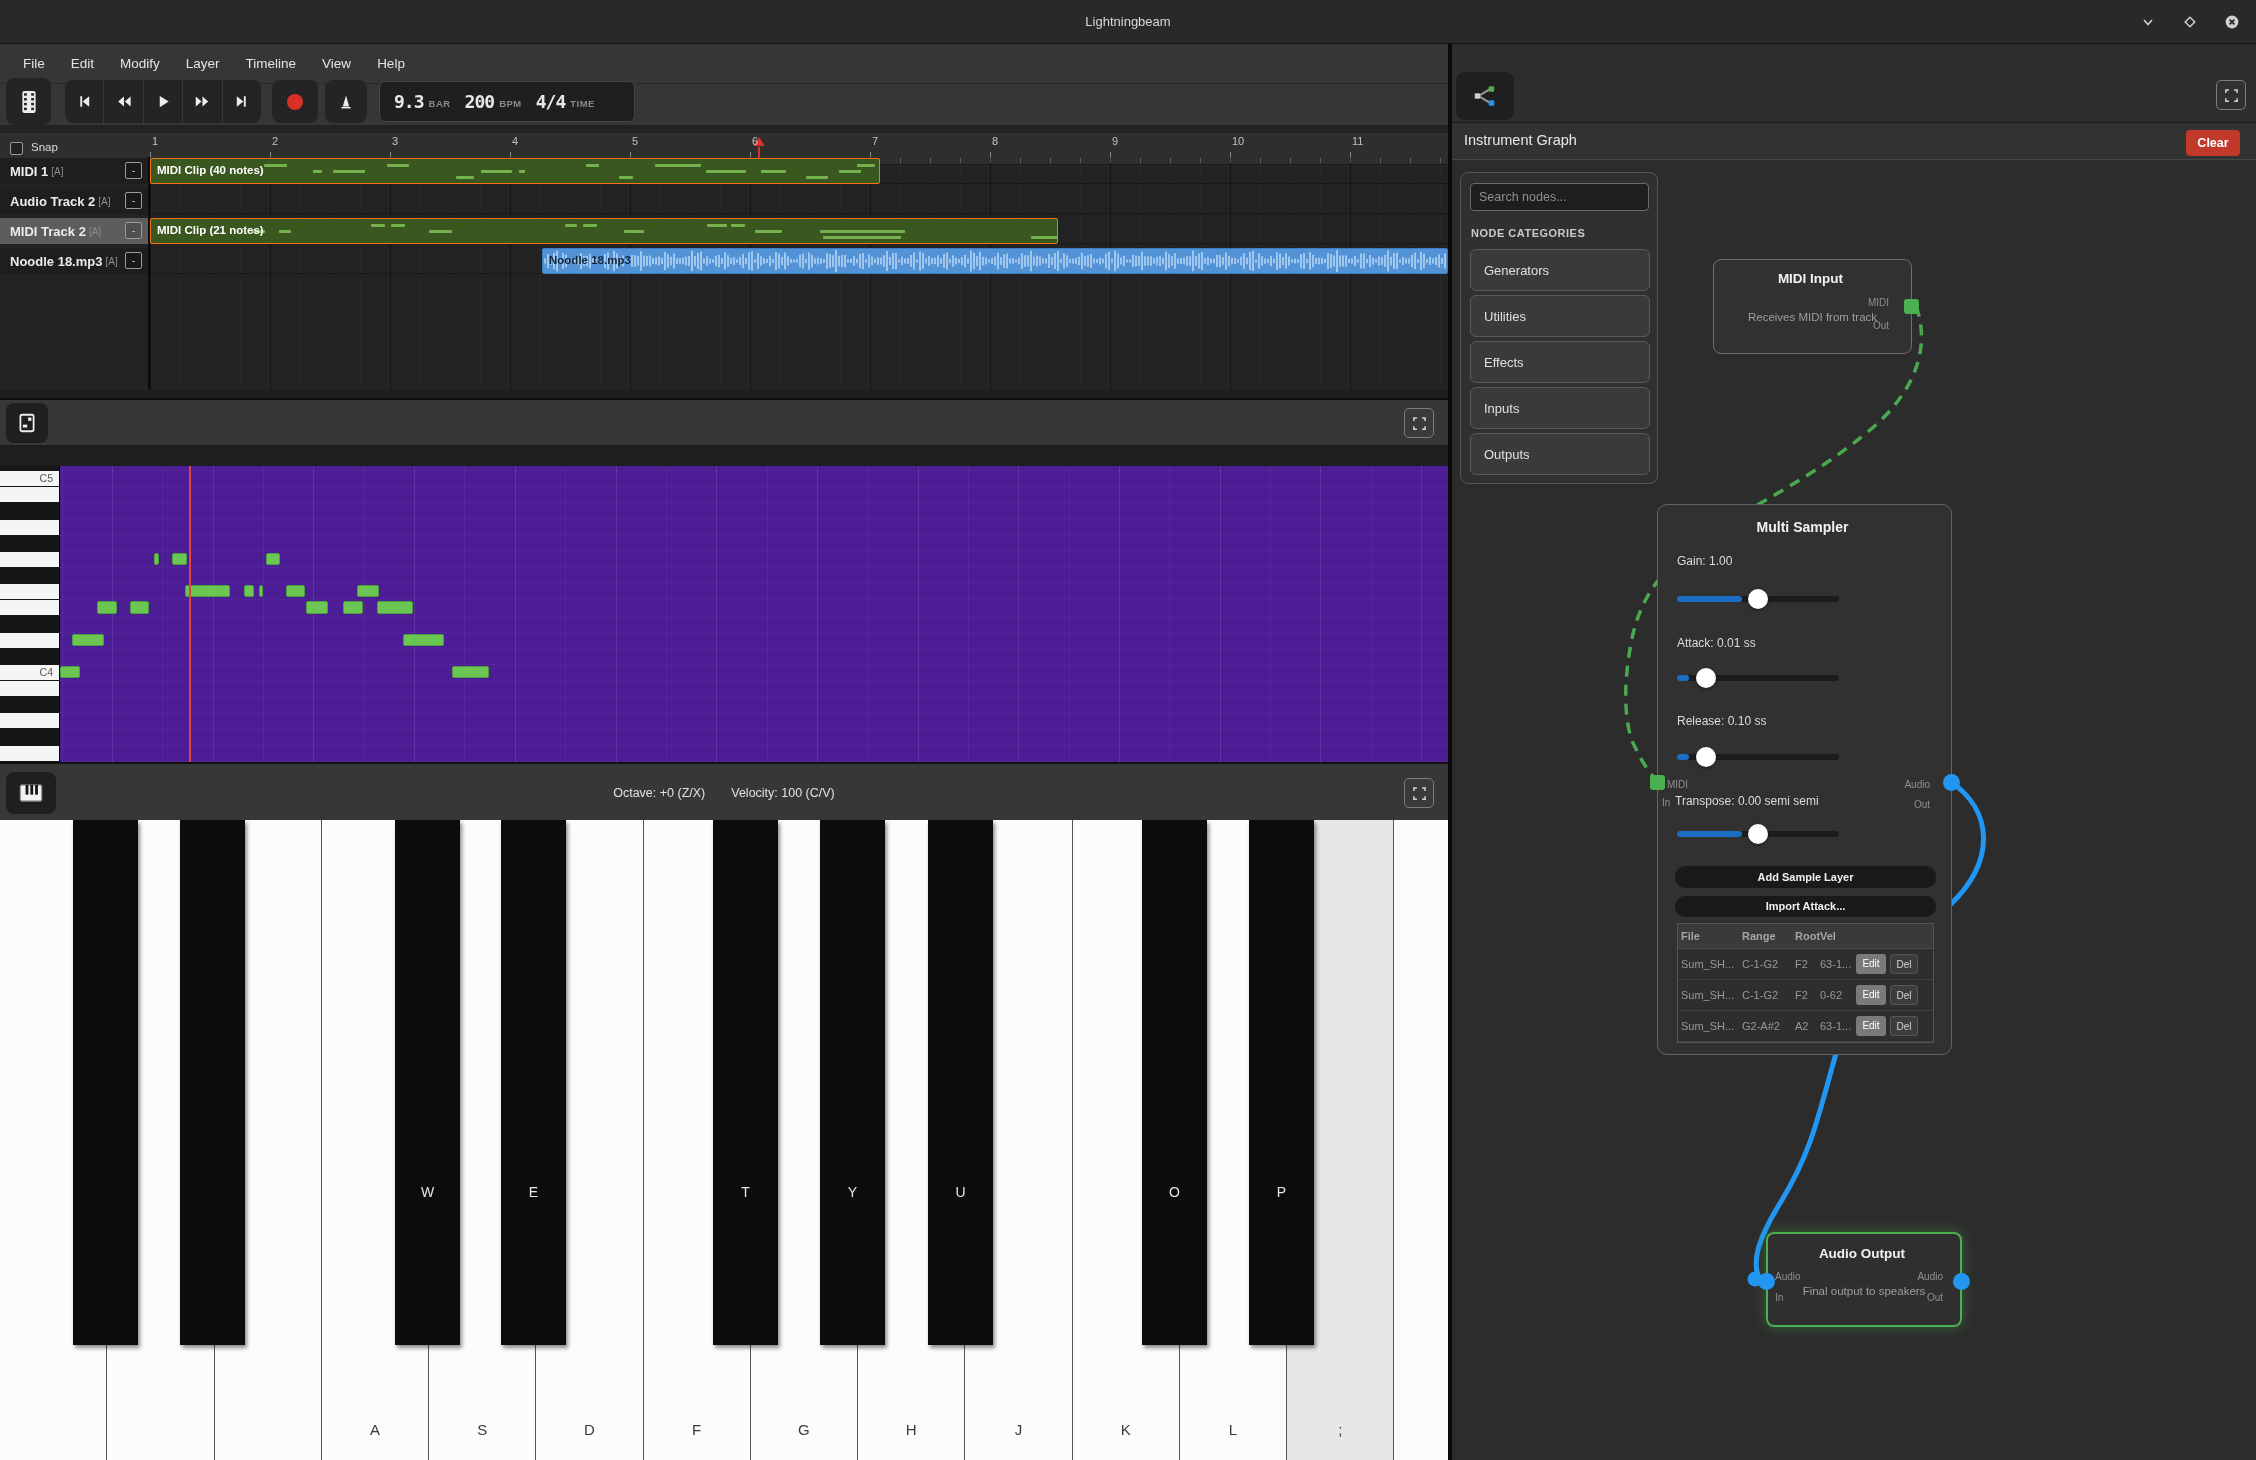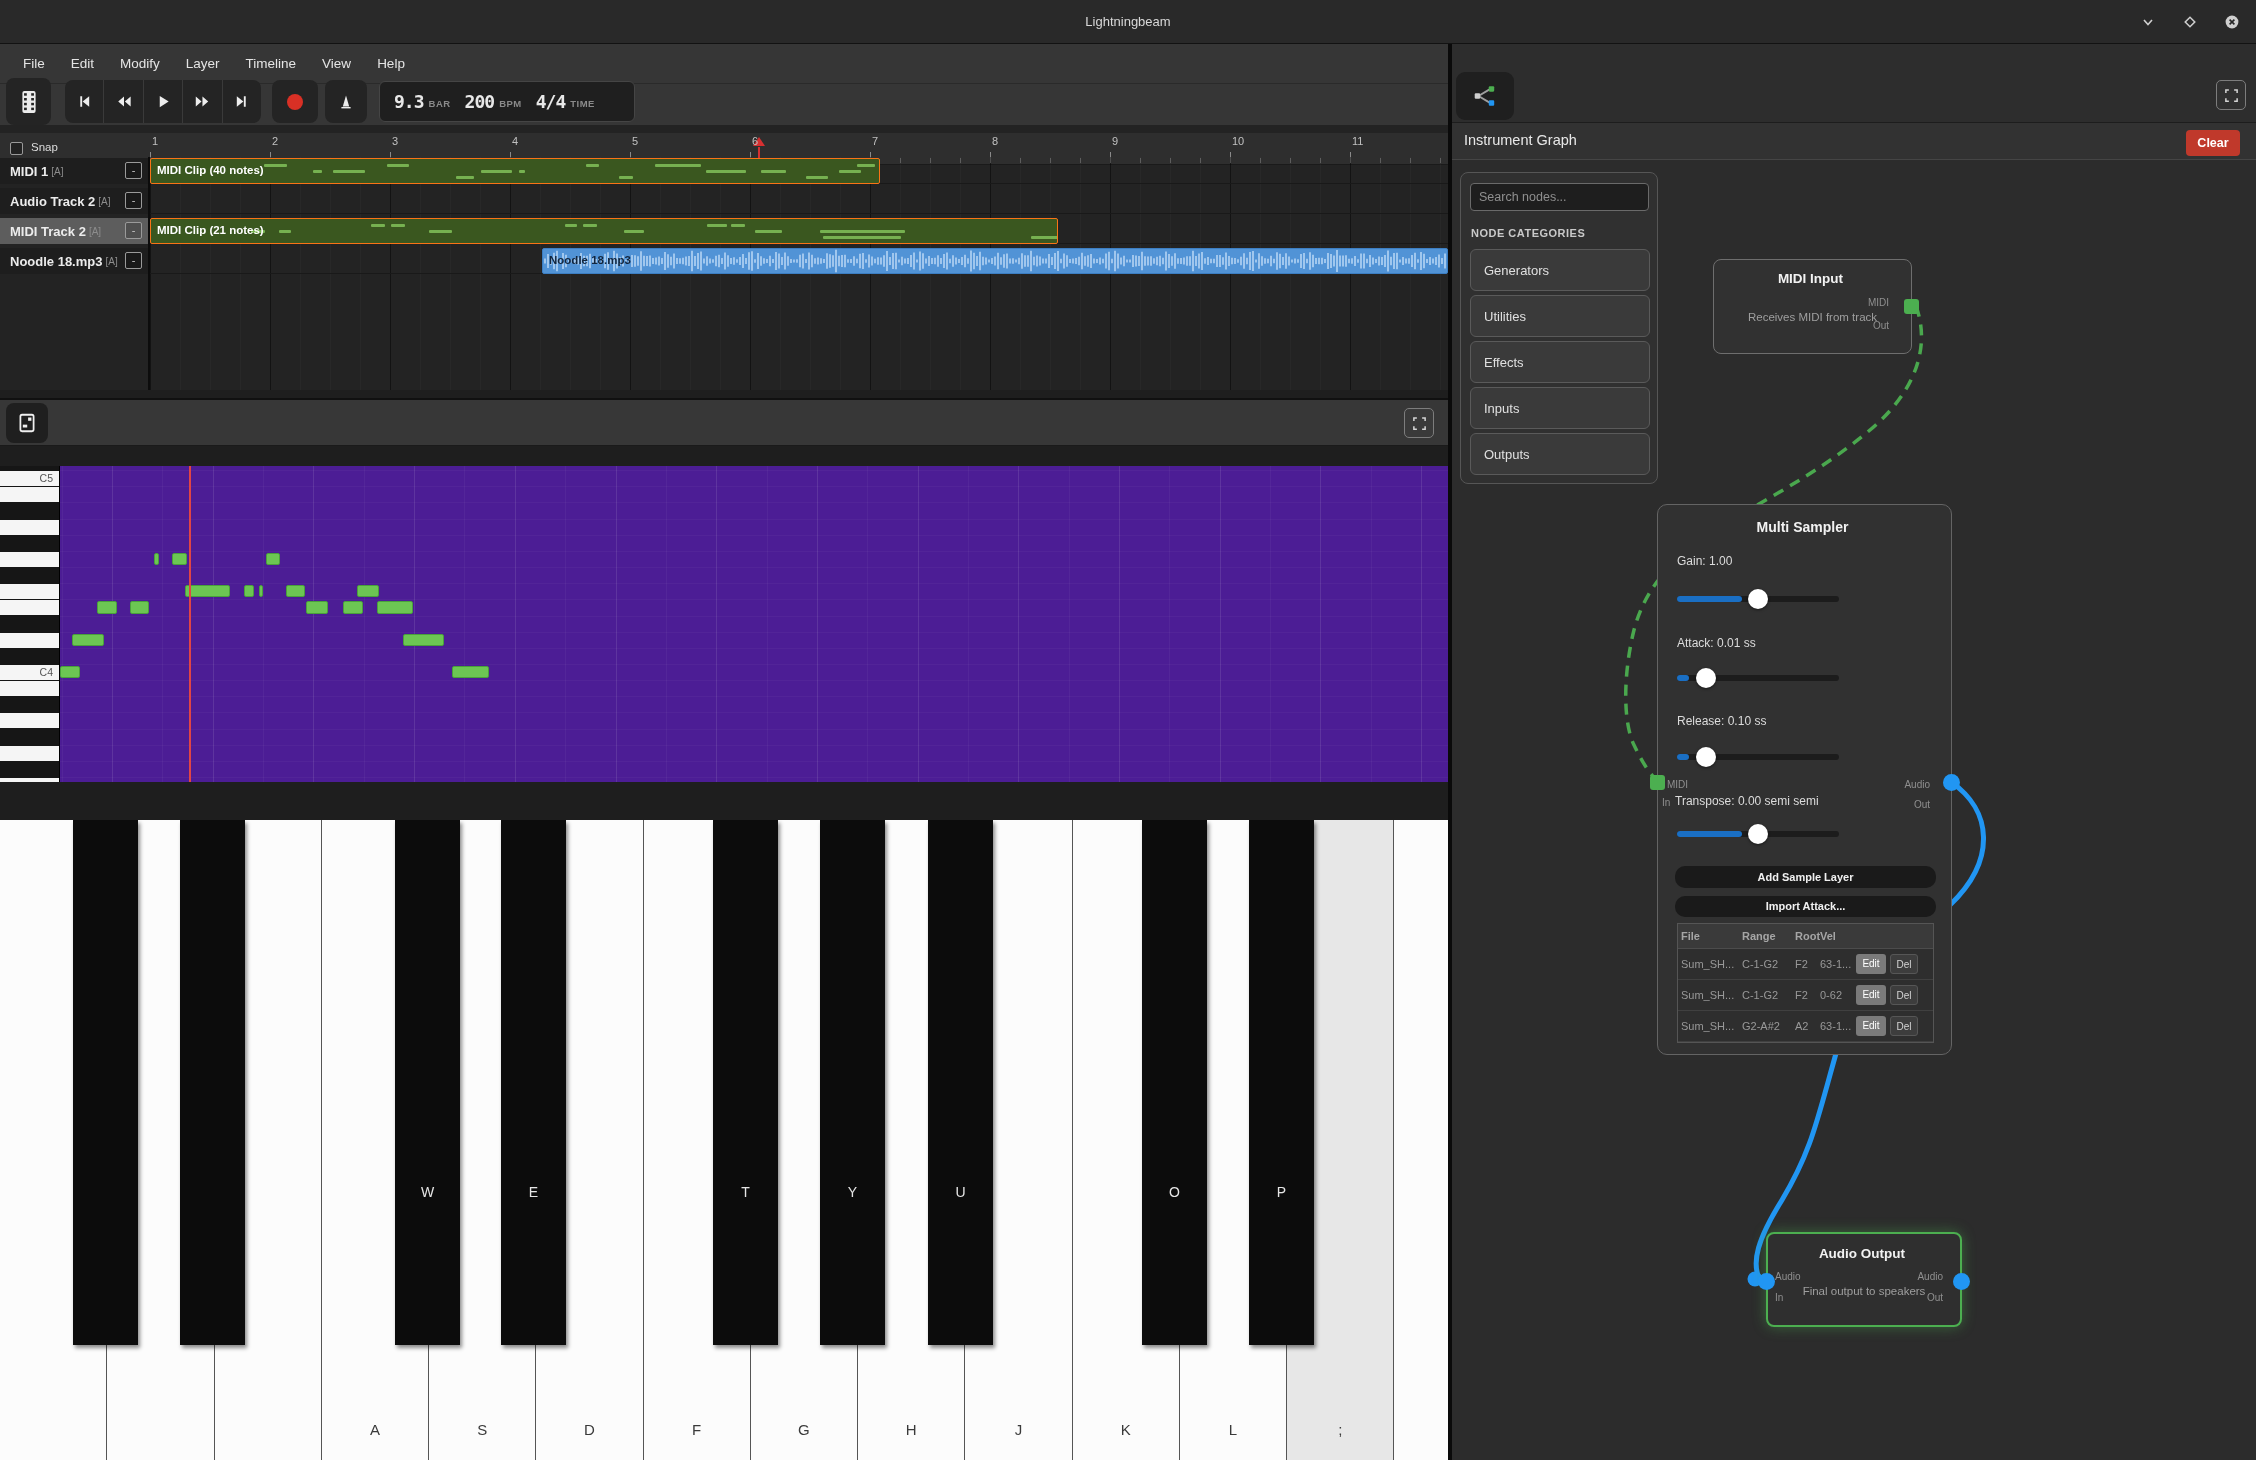--- a/index.html
+++ b/index.html
@@ -480,20 +480,39 @@
       <div class="note" style="left: 306px; width: 22px; top: 135.35px;"></div>
       <div class="note" style="left: 343px; width: 20px; top: 135.35px;"></div>
       <div class="note" style="left: 377px; width: 36px; top: 135.35px;"></div>
       <div class="note" style="left: 72px; width: 32px; top: 167.65px;"></div>
       <div class="note" style="left: 403px; width: 41px; top: 167.65px;"></div>
       <div class="note" style="left: 60px; width: 20px; top: 199.95px;"></div>
       <div class="note" style="left: 452px; width: 37px; top: 199.95px;"></div>
       <div class="abs" id="prplayhead" style="left: 189px;"></div>
     </div>
 
+  <div class="abs" id="kbheader">
+    <div class="abs hdrbtn" style="left:6px;top:8px;width:50px;height:42px;">
+      <svg viewBox="0 0 24 18" width="26" height="20">
+          <rect x="2" y="1.5" width="20" height="15" rx="1.5" fill="#f2f2f2" stroke="#777" stroke-width="1"></rect>
+          <rect x="7" y="1.5" width="2.6" height="9" fill="#141414"></rect>
+          <rect x="11.4" y="1.5" width="2.6" height="9" fill="#141414"></rect>
+          <rect x="15.8" y="1.5" width="2.6" height="9" fill="#141414"></rect>
+        </svg>
+    </div>
+    <div class="abs" id="octtext">
+      <span>Octave: +0 (Z/X)</span>
+      <span>Velocity: 100 (C/V)</span>
+    </div>
+    <div class="abs expandbtn" style="left:1404px;top:14px;">
+      <svg viewBox="0 0 20 20" width="15" height="15">
+          <path d="M2.5 6.5 V2.5 H6.5 M13.5 2.5 H17.5 V6.5 M17.5 13.5 V17.5 H13.5 M6.5 17.5 H2.5 V13.5" fill="none" stroke="#d5d5d5" stroke-width="2"></path>
+        </svg>
+    </div>
+  </div>
   <div class="abs" id="keyboard">
       <div class="wkey" style="left: 0px; width: 107.259px;"></div>
       <div class="wkey" style="left: 107.259px; width: 107.259px;"></div>
       <div class="wkey" style="left: 214.519px; width: 107.259px;"></div>
       <div class="wkey" style="left: 321.778px; width: 107.259px;">
         <div class="wlab">A</div>
       </div>
       <div class="wkey" style="left: 429.037px; width: 107.259px;">
         <div class="wlab">S</div>
       </div>

